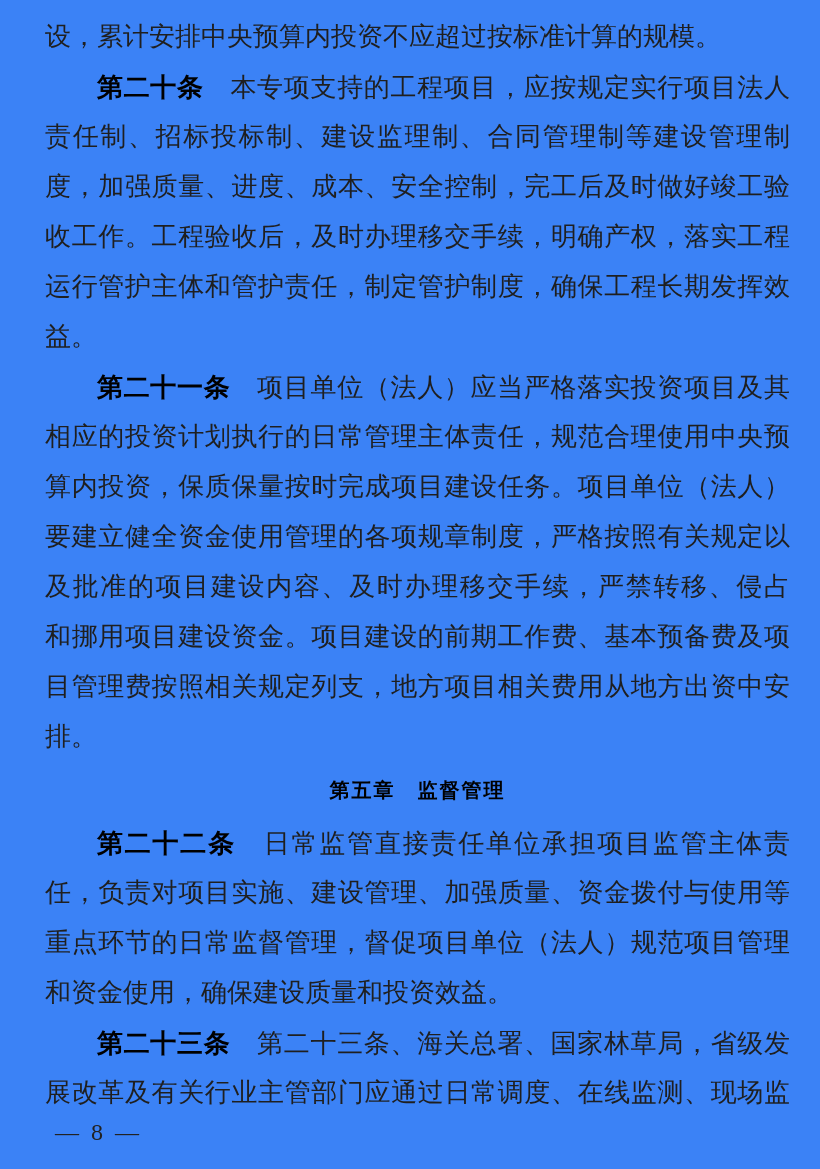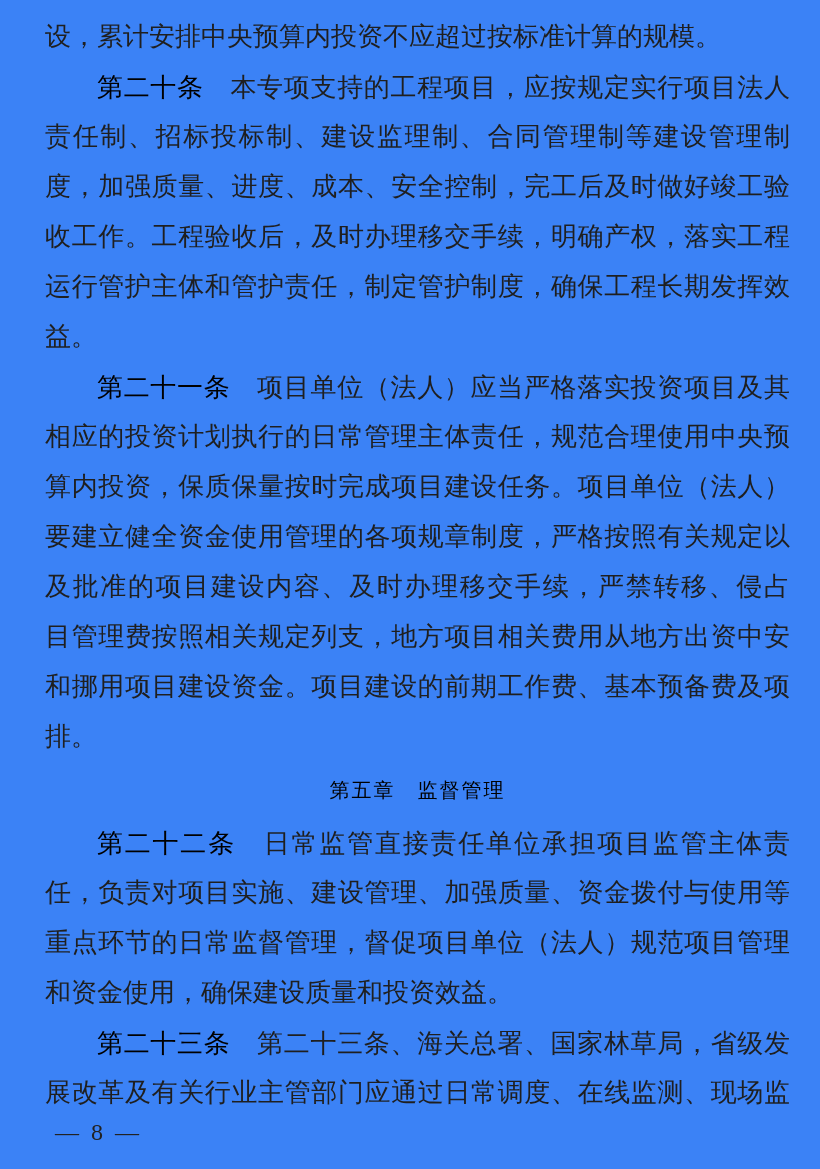--- a/index.html
+++ b/index.html
@@ -31,21 +31,21 @@
   }
   .line.justify {
     text-align: justify;
     text-align-last: justify;
   }
   .line.indent {
     padding-left: 52px;
   }
   .label {
     font-family: "Liberation Sans", "DejaVu Sans", sans-serif;
-    font-weight: 400;
+    font-weight: 700;
     color: #000000;
   }
   .line.chapter {
     height: 56px;
     line-height: 56px;
     text-align: right;
     text-align-last: center;
     font-size: 20px;
   }
   .line.chapter .label {
@@ -73,22 +73,22 @@
       <div class="line justify"><span class="body">责任制、招标投标制、建设监理制、合同管理制等建设管理制</span></div>
       <div class="line justify"><span class="body">度，加强质量、进度、成本、安全控制，完工后及时做好竣工验</span></div>
       <div class="line justify"><span class="body">收工作。工程验收后，及时办理移交手续，明确产权，落实工程</span></div>
       <div class="line justify"><span class="body">运行管护主体和管护责任，制定管护制度，确保工程长期发挥效</span></div>
       <div class="line"><span class="body">益。</span></div>
       <div class="line justify indent"><span class="label">第二十一条</span><span class="body">　项目单位（法人）应当严格落实投资项目及其</span></div>
       <div class="line justify"><span class="body">相应的投资计划执行的日常管理主体责任，规范合理使用中央预</span></div>
       <div class="line justify"><span class="body">算内投资，保质保量按时完成项目建设任务。项目单位（法人）</span></div>
       <div class="line justify"><span class="body">要建立健全资金使用管理的各项规章制度，严格按照有关规定以</span></div>
       <div class="line justify"><span class="body">及批准的项目建设内容、及时办理移交手续，严禁转移、侵占</span></div>
+      <div class="line justify"><span class="body">和挪用项目建设资金。项目建设的前期工作费、基本预备费及项</span></div>
       <div class="line justify"><span class="body">目管理费按照相关规定列支，地方项目相关费用从地方出资中安</span></div>
-      <div class="line justify"><span class="body">和挪用项目建设资金。项目建设的前期工作费、基本预备费及项</span></div>
       <div class="line"><span class="body">排。</span></div>
       <div class="line chapter"><span class="label">第五章　监督管理</span></div>
       <div class="line justify indent"><span class="label">第二十二条</span><span class="body">　日常监管直接责任单位承担项目监管主体责</span></div>
       <div class="line justify"><span class="body">任，负责对项目实施、建设管理、加强质量、资金拨付与使用等</span></div>
       <div class="line justify"><span class="body">重点环节的日常监督管理，督促项目单位（法人）规范项目管理</span></div>
       <div class="line"><span class="body">和资金使用，确保建设质量和投资效益。</span></div>
       <div class="line justify indent"><span class="label">第二十三条</span><span class="body">　第二十三条、海关总署、国家林草局，省级发</span></div>
       <div class="line justify"><span class="body">展改革及有关行业主管部门应通过日常调度、在线监测、现场监</span></div>
     </div>
   <div class="page-number">— 8 —</div>

